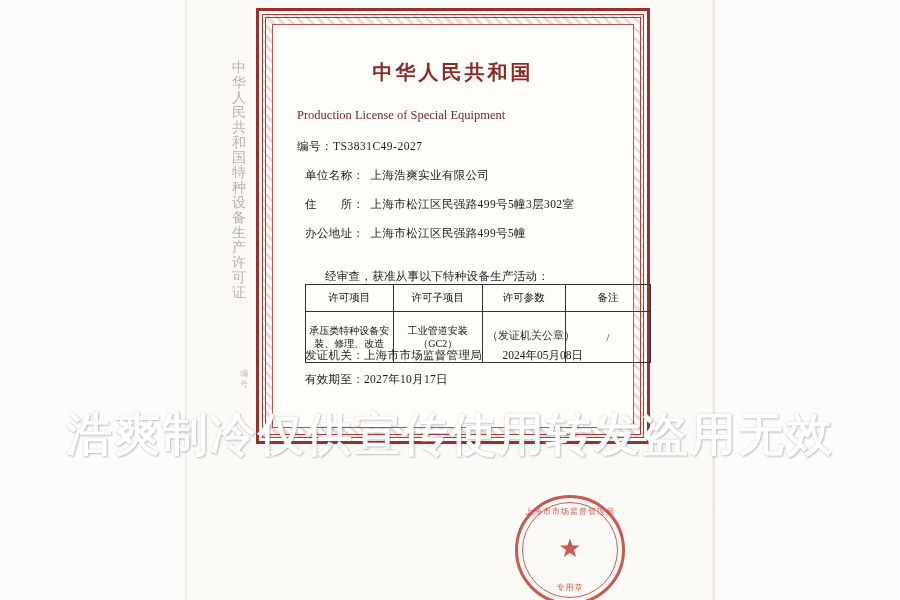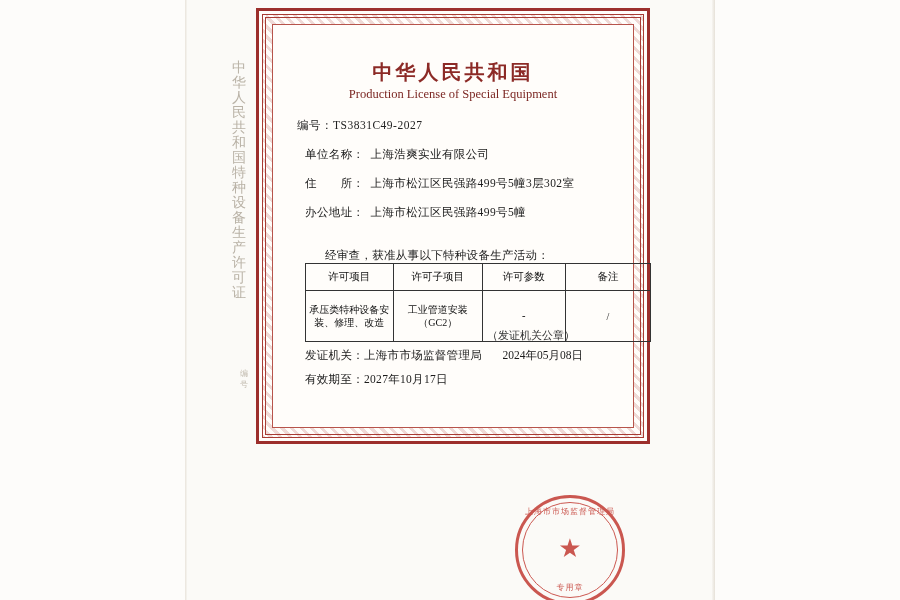--- a/index.html
+++ b/index.html
@@ -55,21 +55,21 @@
   .title-cn1{
     text-align:center;color:#8c2a26;font-size:20px;letter-spacing:3px;
     font-weight:bold;margin-top:16px;
     font-family:"Liberation Serif", serif;
   }
   .title-cn2{
     text-align:center;color:#8c2a26;font-size:20px;letter-spacing:3px;
     font-weight:bold;margin-top:9px;
   }
   .title-en1{
-    text-align:center;color:#7c2723;font-size:12.5px;margin-top:1px;
+    text-align:left;color:#7c2723;font-size:12.5px;margin-top:22px;
     font-family:"Liberation Serif", serif;
   }
   .title-en2{
     text-align:center;color:#7c2723;font-size:12.5px;margin-top:4px;
   }
   .serial{
     text-align:left;font-size:11.5px;color:#222;margin-top:16px;padding-right:6px;
     letter-spacing:.5px;
   }
   .field{
@@ -216,13 +216,14 @@
           <span>发证机关：</span><span>上海市市场监督管理局</span>
         </div>
         <div class="footline f2">
           <span>有效期至：</span><span>2027年10月17日</span>
         </div>
 
       </div>
     </div>
   </div>
 
+  <div class="watermark">浩爽制冷仅供宣传使用转发盗用无效</div>
 </div>
 
 </body></html>

